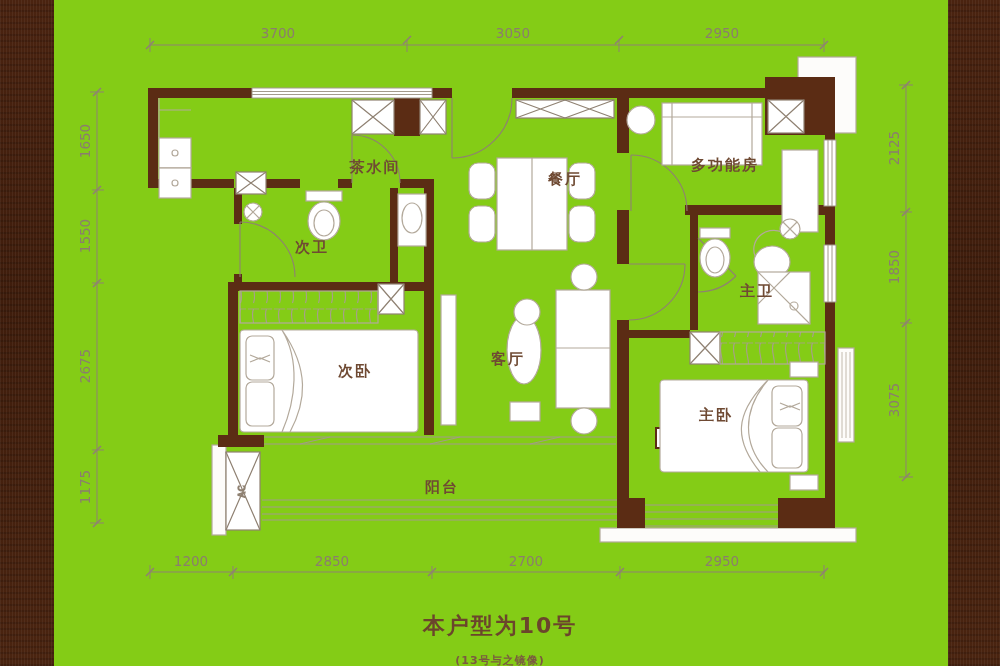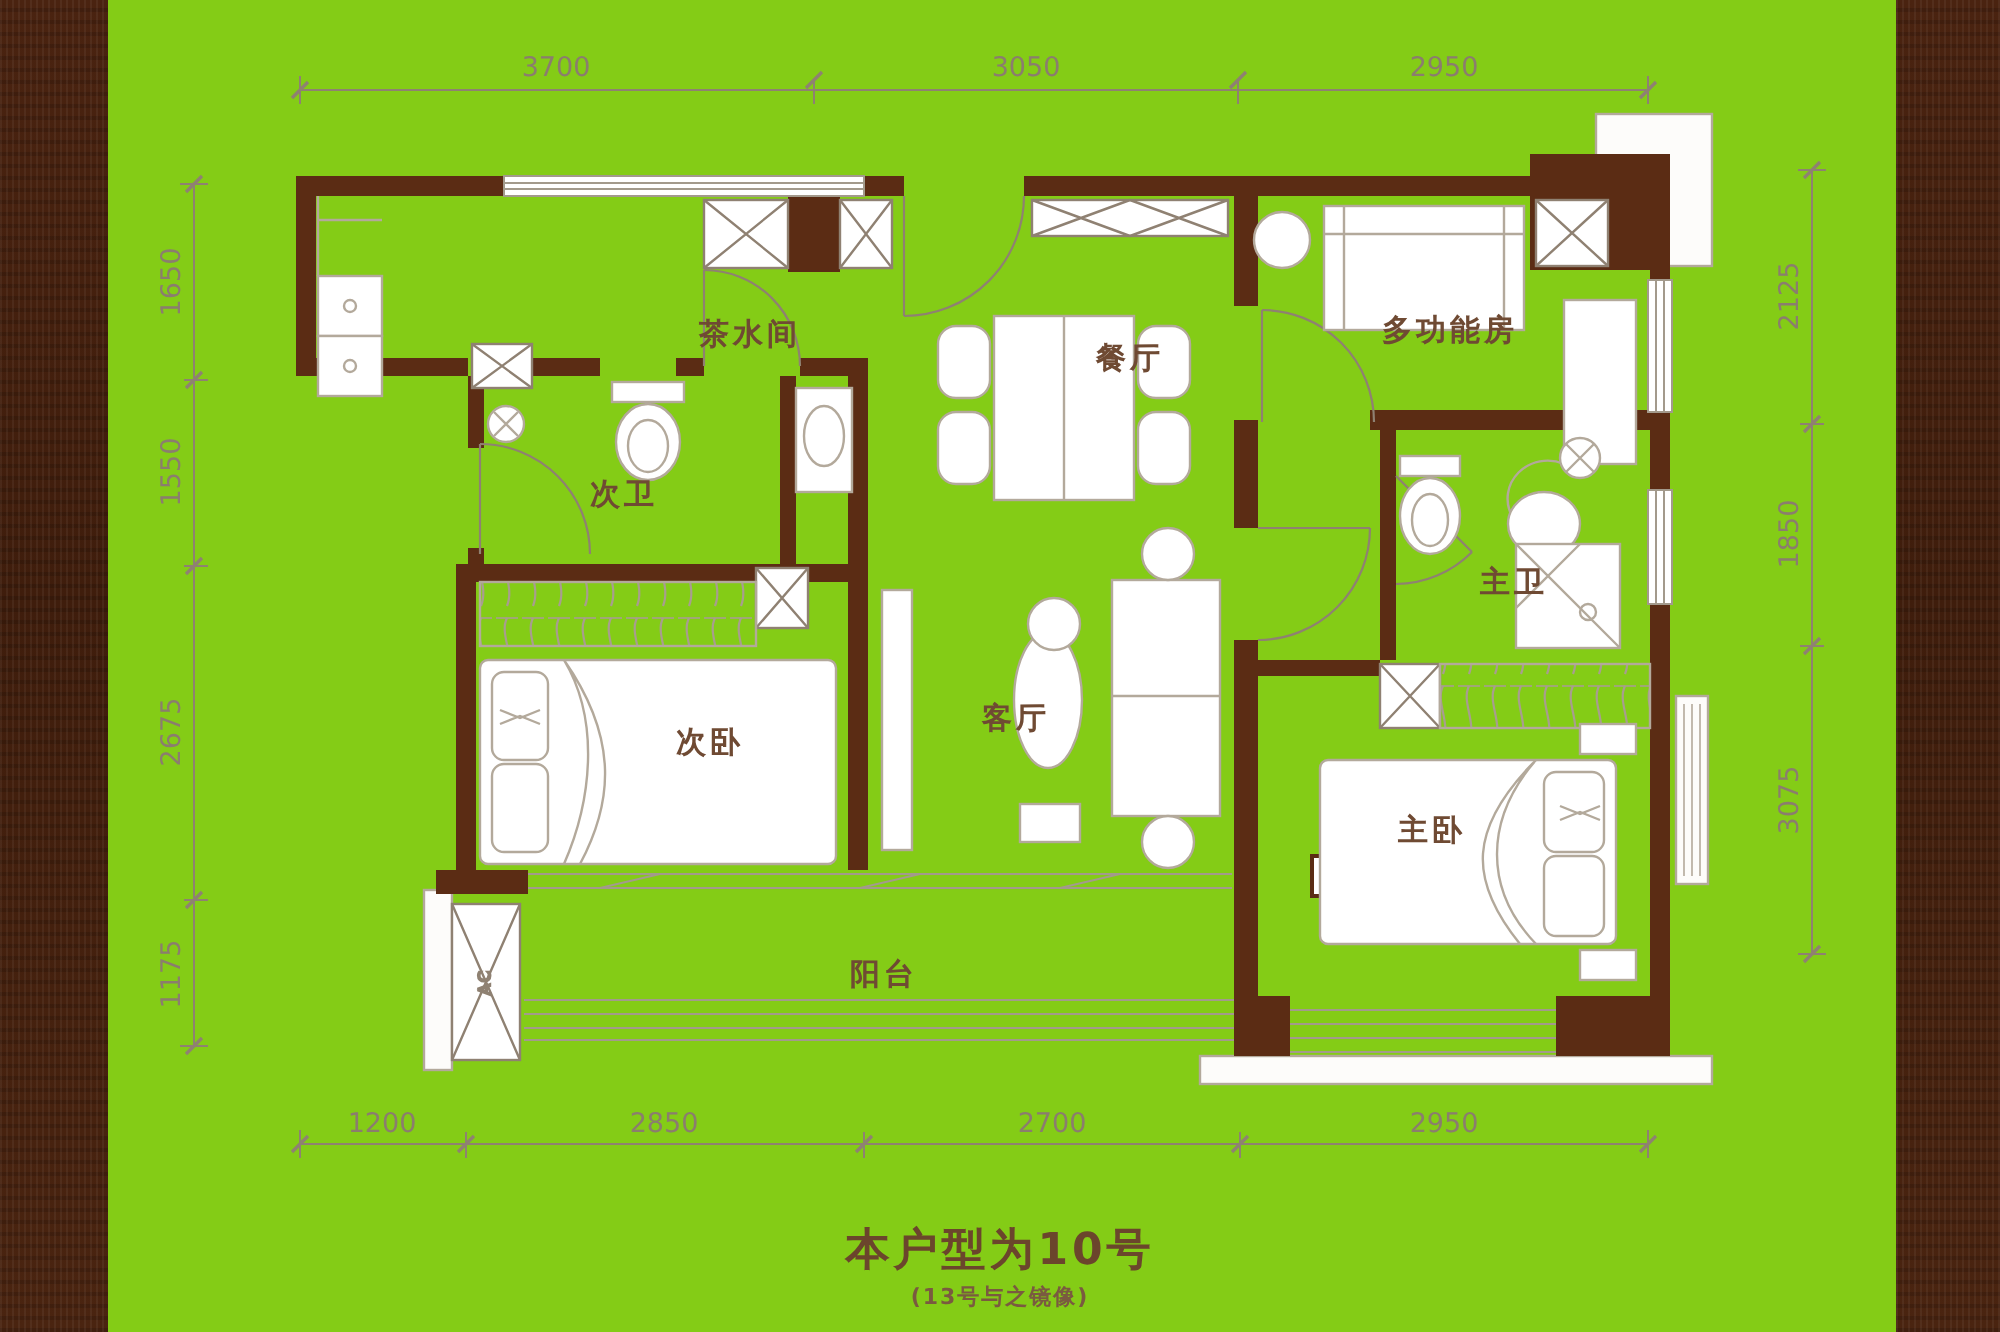--- a/index.html
+++ b/index.html
@@ -20,21 +20,21 @@
   .edge-right{right:0;width:52px;}
   svg.plan{position:absolute;left:0;top:0;z-index:2;}
   .caption{
     position:absolute;left:0;right:0;top:612px;z-index:3;
     text-align:center;line-height:1.25;
   }
   .caption .title{
     font-size:22px;font-weight:700;color:#6b452c;letter-spacing:2px;
   }
   .caption .subtitle{
-    font-size:11px;font-weight:700;color:#7a5a40;letter-spacing:1px;margin-top:2px;
+    font-size:11px;font-weight:700;color:#7a5a40;letter-spacing:1px;margin-top:14px;
   }
   text{font-family:"DejaVu Sans","Liberation Sans",sans-serif;}
   .dim{font-size:13.5px;fill:#8b7d6e;}
   .room{font-size:15px;font-weight:700;fill:#6f4a33;letter-spacing:2px;}
   .acx{font-size:8px;fill:#9a8d7d;letter-spacing:1px;}
 </style>
 </head>
 <body>
 
 <div class="stage">

